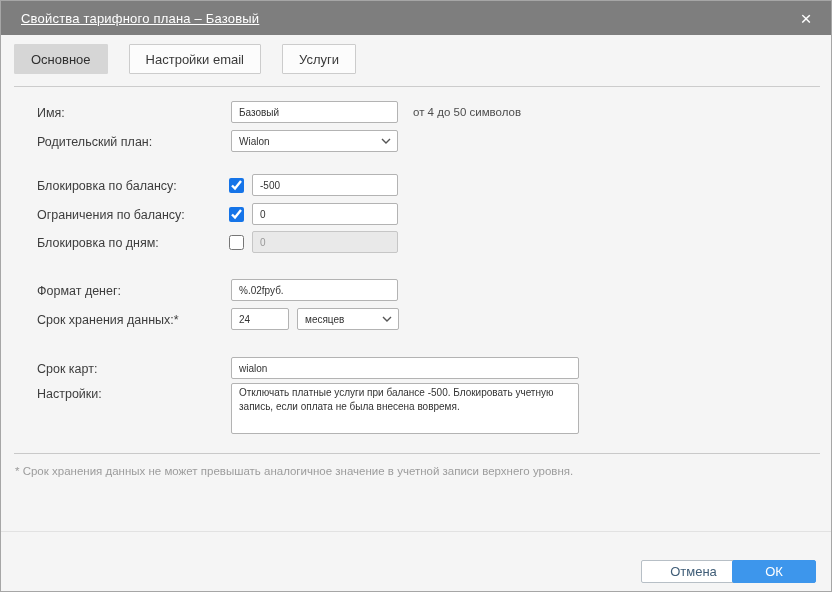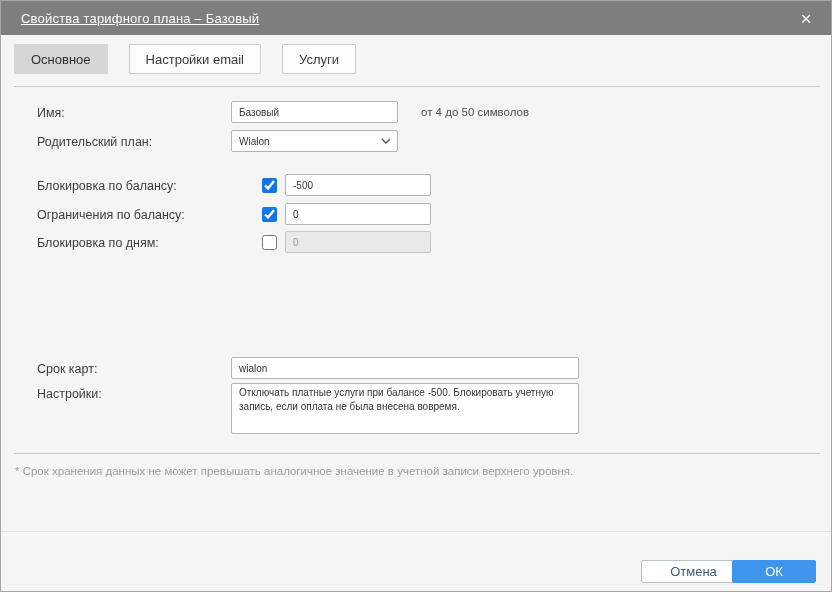--- a/index.html
+++ b/index.html
@@ -44,21 +44,21 @@
   .row { position:absolute; left:20px; right:20px; height:24px; }
   .row .lbl {
     position:absolute; left:16px; top:50%; transform:translateY(-50%);
     font-size:12.5px; color:#3d3d3d; white-space:nowrap;
   }
   .row.top-lbl .lbl { top:4px; transform:none; }
   .row .ctrl {
     position:absolute; left:210px; top:0;
     display:flex; align-items:center; gap:8px;
   }
-  .row .ctrl.with-chk { left:208px;margin-left:33px; }
+  .row .ctrl.with-chk { left:208px; }
 
   .inp {
     height:22px; border:1px solid #b3b3b3; border-radius:2px;
     background:#ffffff; color:#333333;
     padding:0 7px; font-size:10px; font-family:inherit;
   }
   .inp:disabled { background:#e9e9e9; color:#999999; border-color:#c6c6c6; }
   .w-std  { width:167px; }
   .w-chk  { width:146px; }
   .w-num  { width:58px; }
@@ -76,21 +76,21 @@
   .chev {
     position:absolute; right:7px; top:50%; transform:translateY(-50%);
     pointer-events:none; display:flex;
   }
 
   input[type="checkbox"] {
     width:15px; height:15px; margin:0;
     accent-color:#1574e8; cursor:pointer;
   }
 
-  .hint { font-size:11.5px; color:#4d4d4d; margin-left:15px; white-space:nowrap; }
+  .hint { font-size:11.5px; color:#4d4d4d; margin-left:7px; white-space:nowrap; }
 
   .hr-bottom { position:absolute; top:452px; left:13px; width:806px; height:1px; background:#c9c9c9; }
   .footnote {
     position:absolute; top:464px; left:14px; right:36px;
     font-size:11.5px; color:#9c9c9c;
   }
 
   .hr-footer { position:absolute; top:530px; left:0; width:100%; height:1px; background:#e2e2e2; }
 
   .btn {
@@ -171,21 +171,43 @@
   </div>
 
   <div class="row" style="top:230px;">
     <span class="lbl">Блокировка по дням:</span>
     <div class="ctrl with-chk">
       <input type="checkbox" style="">
       <input class="inp w-chk" type="text" disabled="" value="0" style="">
     </div>
   </div>
 
-
+  <div class="row" style="top:278px;">
+    <span class="lbl">Формат денег:</span>
+    <div class="ctrl">
+      <input class="inp w-std" type="text" value="%.02fруб." style="">
+    </div>
+  </div>
+
+  <div class="row" style="top:307px;">
+    <span class="lbl">Срок хранения данных:*</span>
+    <div class="ctrl">
+      <input class="inp w-num" type="text" value="24" style="">
+      <span class="select-wrap">
+        <select class="inp sel-unit">
+          <option>месяцев</option>
+        </select>
+        <span class="chev">
+          <svg width="10" height="6" viewBox="0 0 10 6">
+              <polyline points="1,1 5,5 9,1" fill="none" stroke="#555" stroke-width="1.4"></polyline>
+            </svg>
+        </span>
+      </span>
+    </div>
+  </div>
 
   <div class="row" style="top:356px;">
     <span class="lbl">Срок карт:</span>
     <div class="ctrl">
       <input class="inp w-wide" type="text" value="wialon" style="">
     </div>
   </div>
 
   <div class="row top-lbl" style="top:382px; height:51px;">
     <span class="lbl">Настройки:</span>

